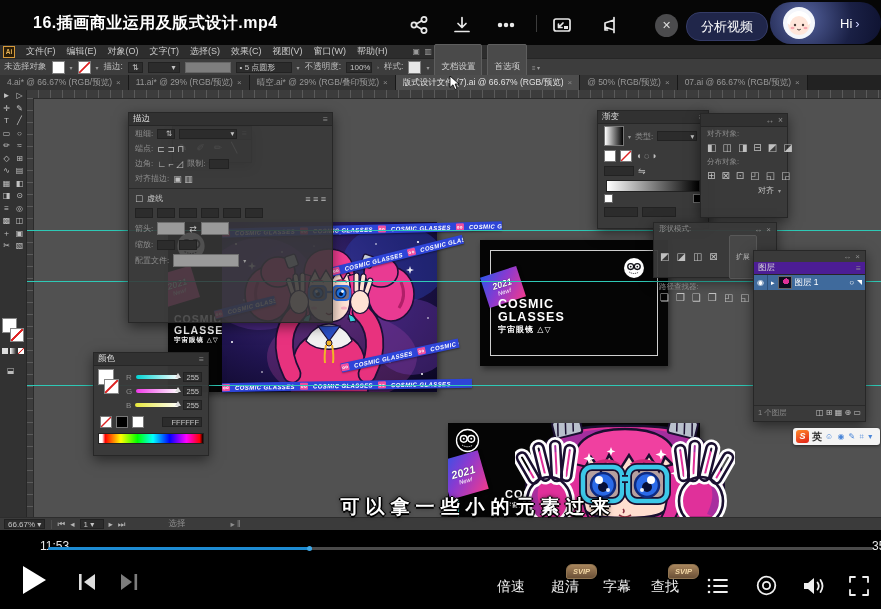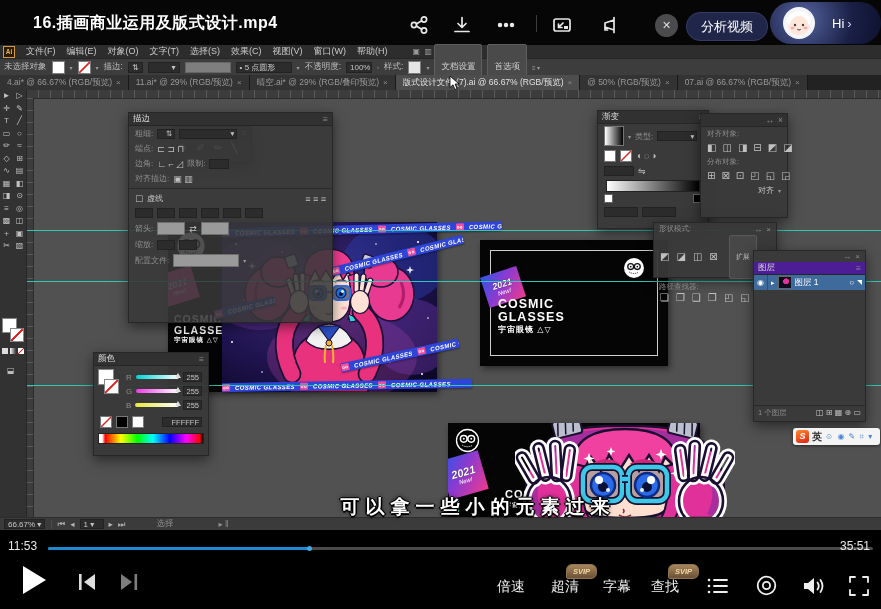--- a/index.html
+++ b/index.html
@@ -8,21 +8,21 @@
   svg{display:block;}
   
   #topbar{left:0;top:0;width:881px;height:45px;background:#060606;}
   .vtitle{left:33px;top:13px;font-size:16px;font-weight:bold;color:#fff;letter-spacing:.5px;}
   .tico{top:15px;width:20px;height:20px;}
   .tico svg{stroke:#e8e8e8;fill:none;stroke-width:1.7;stroke-linecap:round;stroke-linejoin:round;}
   .sep{left:536px;top:15px;width:1px;height:17px;background:#3c3c3c;}
   .closec{left:655px;top:14px;width:23px;height:23px;border-radius:50%;background:#4b4b4d;color:#ddd;font-size:11px;text-align:center;line-height:23px;}
   .analyze{left:686px;top:12px;width:80px;height:27px;border-radius:14px;background:#20264a;border:1px solid #343b66;color:#fff;font-size:13px;display:flex;align-items:center;justify-content:center;}
   .userpill{left:770px;top:2px;width:111px;height:42px;border-radius:21px;background:radial-gradient(circle at 30% 40%,#55639f,#1a2045 60%,#0e1230);display:flex;align-items:center;}
-  .hi{color:#fff;font-size:13px;margin-left:16px;}
+  .hi{color:#fff;font-size:13px;margin-left:24px;}
   .chev{color:#cfd4ff;font-size:13px;margin-left:3px;}
   
   #ai{left:0;top:45px;width:881px;height:485px;background:#515151;}
   .menubar{left:0;top:0;width:881px;height:13px;background:#2d2d2d;display:flex;align-items:center;gap:11px;padding-left:3px;font-size:9px;color:#c9c9c9;box-sizing:border-box;}
   .ailogo{width:10px;height:10px;background:#2a1d08;border:1px solid #d79a3a;color:#e8b254;font-size:6.5px;line-height:10px;text-align:center;font-weight:bold;}
   .mbicons{margin-left:14px;display:flex;gap:8px;color:#9a9a9a;font-size:8px;}
   .ctrlbar{left:0;top:13px;width:881px;height:17px;background:#3d3d3d;border-top:1px solid #262626;display:flex;align-items:center;gap:5px;padding-left:4px;font-size:8.5px;color:#bdbdbd;box-sizing:border-box;}
   .sw{width:11px;height:11px;border:1px solid #7d7d7d;background:#fff;}
   .swnone{background:linear-gradient(135deg,#fff 44%,#d22 46%,#d22 54%,#fff 56%);}
   .da{color:#9a9a9a;font-size:6px;}
@@ -64,21 +64,21 @@
   .selrow{background:#3f6a9c;color:#fff;}
   .specbar{height:9px;background:linear-gradient(90deg,#fff 0 3%,#f00 6%,#ff0 21%,#0f0 37%,#0ff 52%,#00f 68%,#f0f 84%,#f00 97%,#000 100%);border:1px solid #222;}
   .slider{height:4px;flex:1;border-radius:2px;position:relative;}
   .slider i{position:absolute;right:-2px;top:-2px;width:0;height:0;border-left:3px solid transparent;border-right:3px solid transparent;border-bottom:5px solid #ddd;}
   #subtitle{left:478px;top:494px;transform:translateX(-50%);font-size:19px;letter-spacing:6px;font-weight:bold;color:#fff;white-space:nowrap;z-index:60;text-shadow:-1.5px 0 #000,1.5px 0 #000,0 -1.5px #000,0 1.5px #000,0 0 5px #000;}
   #ime{left:793px;top:428px;width:87px;height:17px;background:#f4f4f4;border-radius:3px;box-shadow:0 1px 3px rgba(0,0,0,.5);display:flex;align-items:center;gap:3px;padding:0 3px;z-index:55;box-sizing:border-box;}
   .slogo{width:13px;height:13px;border-radius:3px;background:linear-gradient(160deg,#ff8a2a,#e02018);color:#fff;font-weight:bold;font-style:italic;font-size:9px;text-align:center;line-height:13px;}
   .imem{color:#333;font-size:10px;font-weight:bold;}
   .imei{color:#4a86d8;font-size:8px;letter-spacing:1px;}
   
-  .ptime{font-size:12px;color:#e9e9e9;z-index:40;}
+  .ptime{font-size:12px;color:#e9e9e9;z-index:40;margin-left:32px;}
   .track{left:48px;top:547px;width:825px;height:3px;background:#4a4a4a;border-radius:2px;z-index:40;}
   .pfill{height:3px;background:#1d8bd2;border-radius:2px;position:relative;}
   .pfill:after{content:"";position:absolute;right:0;top:-1px;width:5px;height:5px;border-radius:50%;background:#3fa9e8;}
   .bctl{z-index:40;}
   .bctl svg{stroke:#efefef;fill:none;stroke-width:1.8;stroke-linecap:round;stroke-linejoin:round;}
   .blab{font-size:14px;color:#f0f0f0;z-index:40;}
   .svip{position:absolute;width:29px;height:13px;border-radius:6px 6px 6px 2px;background:linear-gradient(180deg,#a8855c,#6b5138);border:1px solid #8f7450;color:#f2d7a4;font-size:7.5px;font-weight:bold;font-style:italic;text-align:center;line-height:13px;z-index:41;}
   #cursor{left:449px;top:76px;z-index:70;}
 </style>
 </head>
@@ -761,21 +761,21 @@
     </div>
 
     <div class="ab" style="left:0;top:472px;width:881px;height:13px;background:#3b3b3b;border-top:1px solid #2d2d2d;display:flex;align-items:center;gap:5px;padding-left:4px;font-size:8.5px;color:#b5b5b5;box-sizing:border-box;z-index:25">
       <span class="fld" style="height:10px"><span>66.67%</span>&nbsp;▾</span>
       <span style="color:#555">|</span>
       <span>⏮</span>
       <span>◂</span>
       <span class="fld" style="height:10px;width:24px"><span>1</span>&nbsp;▾</span>
       <span>▸</span>
       <span>⏭</span>
-      <span style="margin-left:26px" class="dim"><span>选择</span></span>
+      <span style="margin-left:38px" class="dim"><span>选择</span></span>
       <span class="dim" style="margin-left:40px">▸ ‖</span>
     </div>
   </div>
 
   <div class="ab" id="subtitle"><span>可以拿一些小的元素过来</span></div>
 
   <div class="ab" id="ime">
     <span class="slogo">S</span>
     <span class="imem">英</span>
     <span class="imei">☺ ◉ ✎ ⌗ ▾</span>

